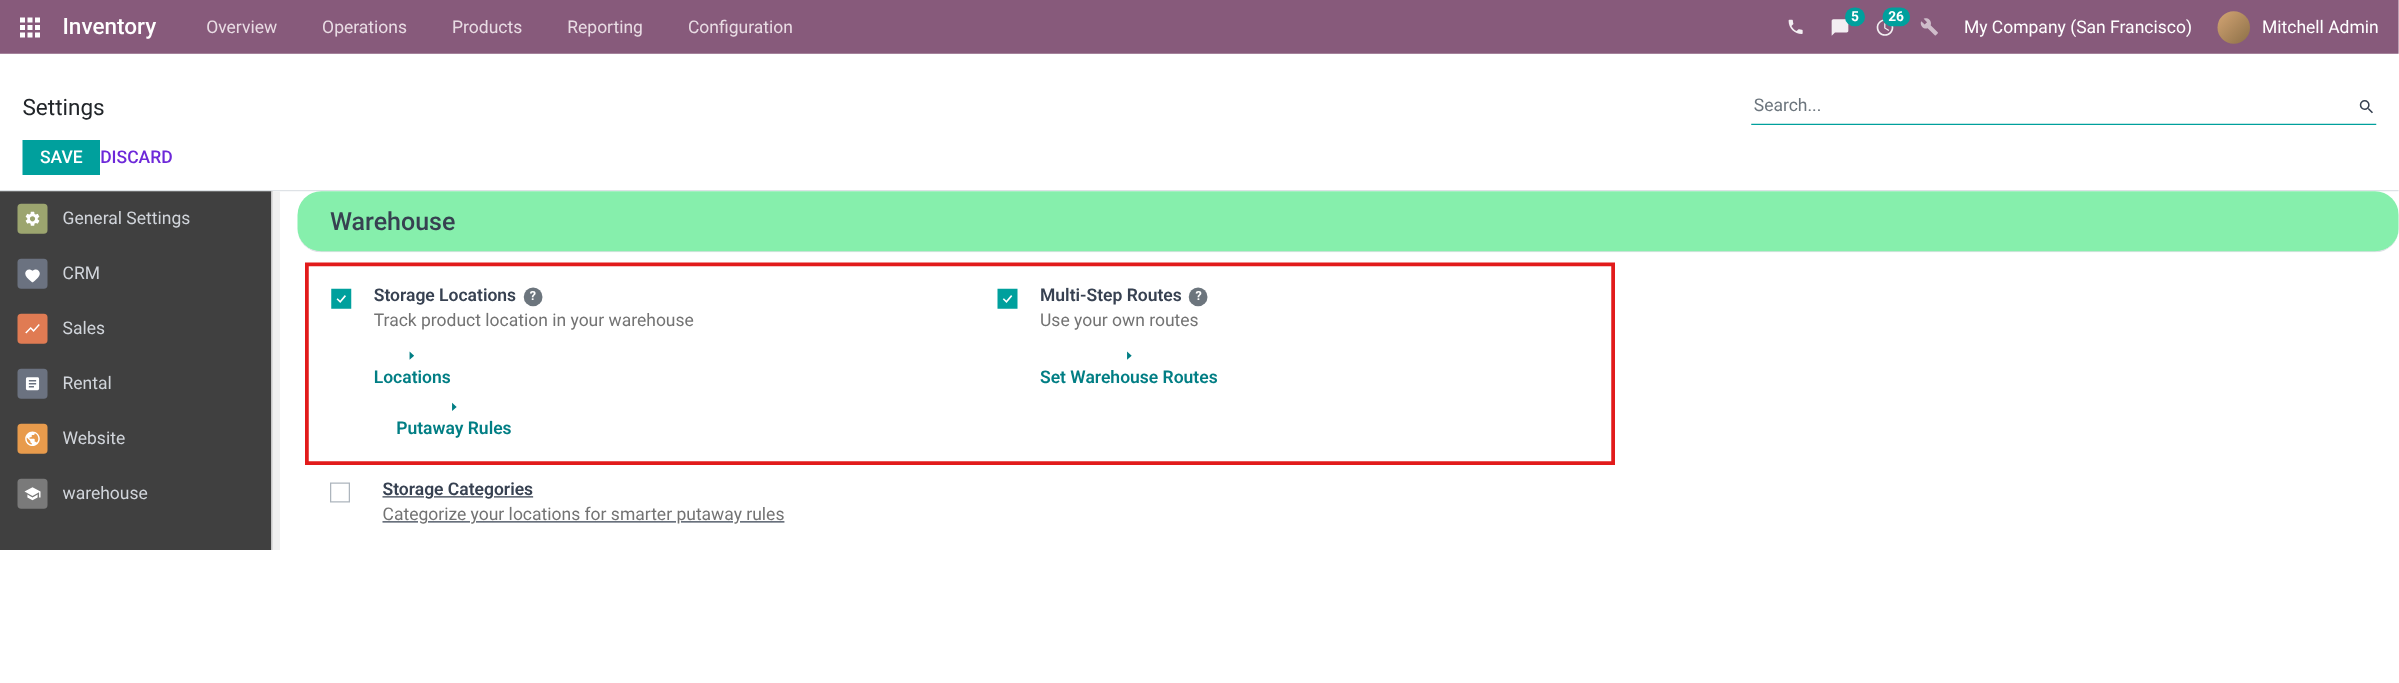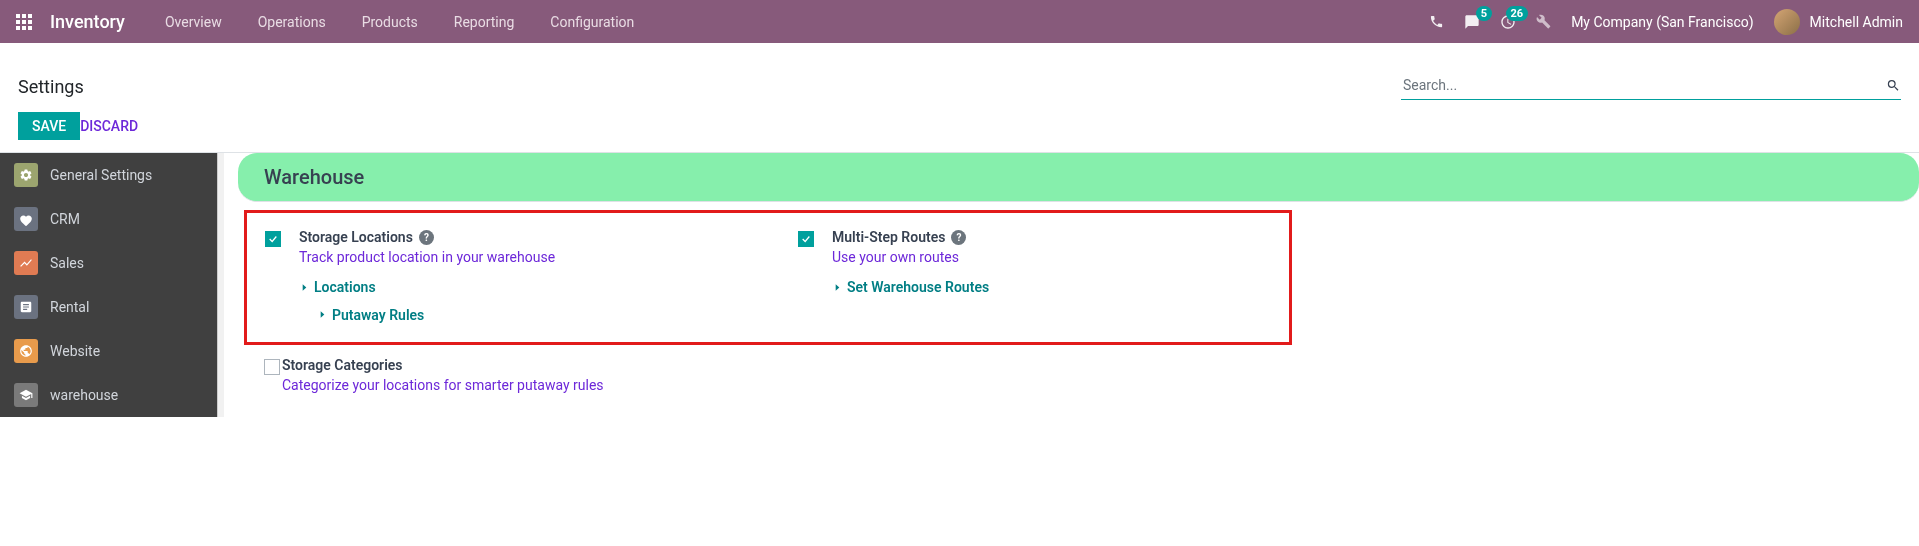--- a/index.html
+++ b/index.html
@@ -48,25 +48,25 @@
 
 .content { flex: 1; padding-left: 20px; }
 .section-head { background: #86efac; padding: 12px 26px; font-weight: 500; font-size: 20px; color: #374151; border-bottom: 1px solid #dee2e6; margin-right: 0; border-radius: 19px; }
 .hl-box { border: 3px solid #e21b1b; margin: 8px 6px 8px 6px; width: 1048px; padding: 16px 18px 18px; display: flex; gap: 60px; }
 .setting { display: flex; gap: 18px; flex: 1; }
 .chk { width: 16px; height: 16px; background: #00a09d; display: flex; align-items: center; justify-content: center; flex-shrink: 0; margin-top: 2px; cursor: pointer; }
 .chk svg { stroke: #fff; fill: none; stroke-width: 3; }
 .chk.empty { background: #fff; border: 1px solid #adb5bd; }
 .setting-body .title { font-weight: 600; color: #374151; font-size: 14px; display: flex; align-items: center; gap: 6px; }
 .help-icon { width: 15px; height: 15px; border-radius: 50%; background: #6c757d; color: #fff; display: inline-flex; align-items: center; justify-content: center; font-size: 10px; font-weight: bold; cursor: pointer; }
-.setting-body .desc { color: #6d28d9; font-size: 14px; margin-top: 4px; }
-.link { color: #017e84; font-weight: 600; font-size: 14px; text-decoration: none; display: inline-flex; align-items: center; gap: 4px; margin-top: 14px; cursor: pointer; }
+.setting-body .desc { color: #737373; font-size: 14px; margin-top: 4px; }
+.link { color: #017e84; font-weight: 600; font-size: 14px; text-decoration: none; display: inline-flex; align-items: center; gap: 4px; margin-top: 14px; cursor: pointer; flex-direction: column; }
 .link svg { fill: #017e84; }
 .sublink { margin-left: 18px; margin-top: 10px; }
-.below { display: flex; gap: 2px; padding: 4px 26px 20px; }
+.below { display: flex; gap: 26px; padding: 4px 26px 20px; text-decoration: underline; }
 </style>
 </head>
 <body>
 
 <div class="navbar">
   <div class="apps-icon">
     <span></span>
       <span></span>
       <span></span>
       <span></span>

